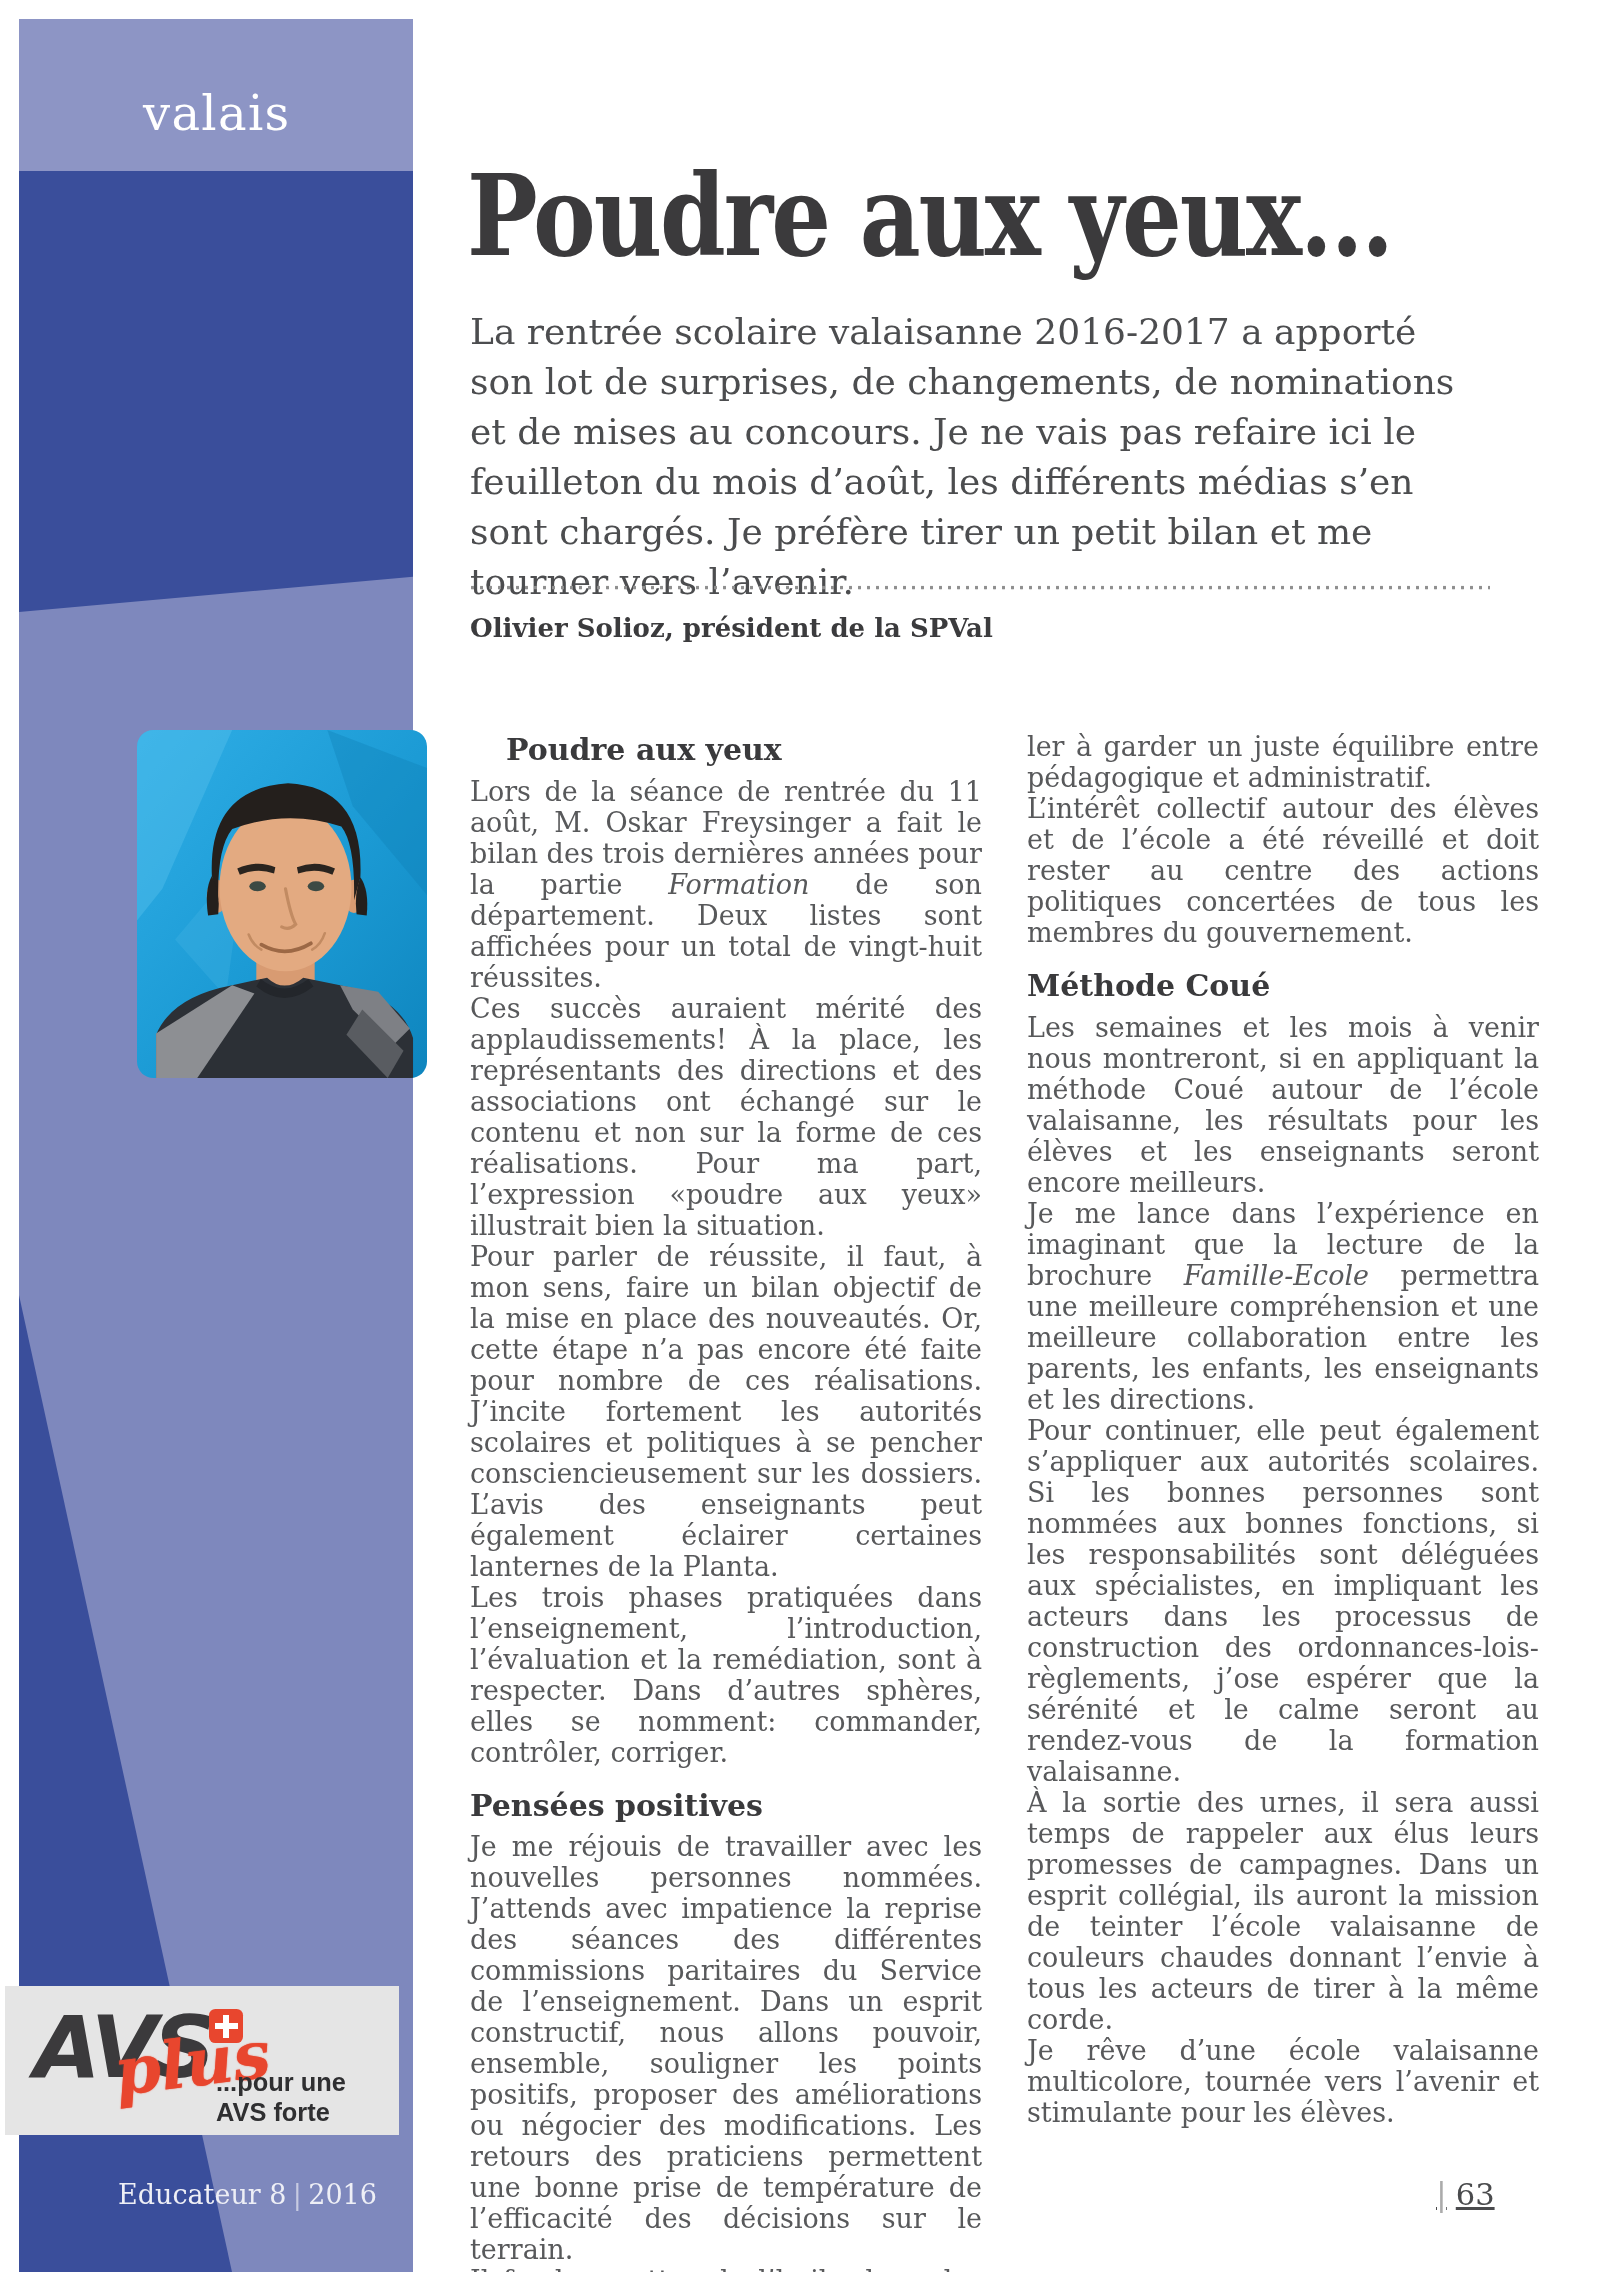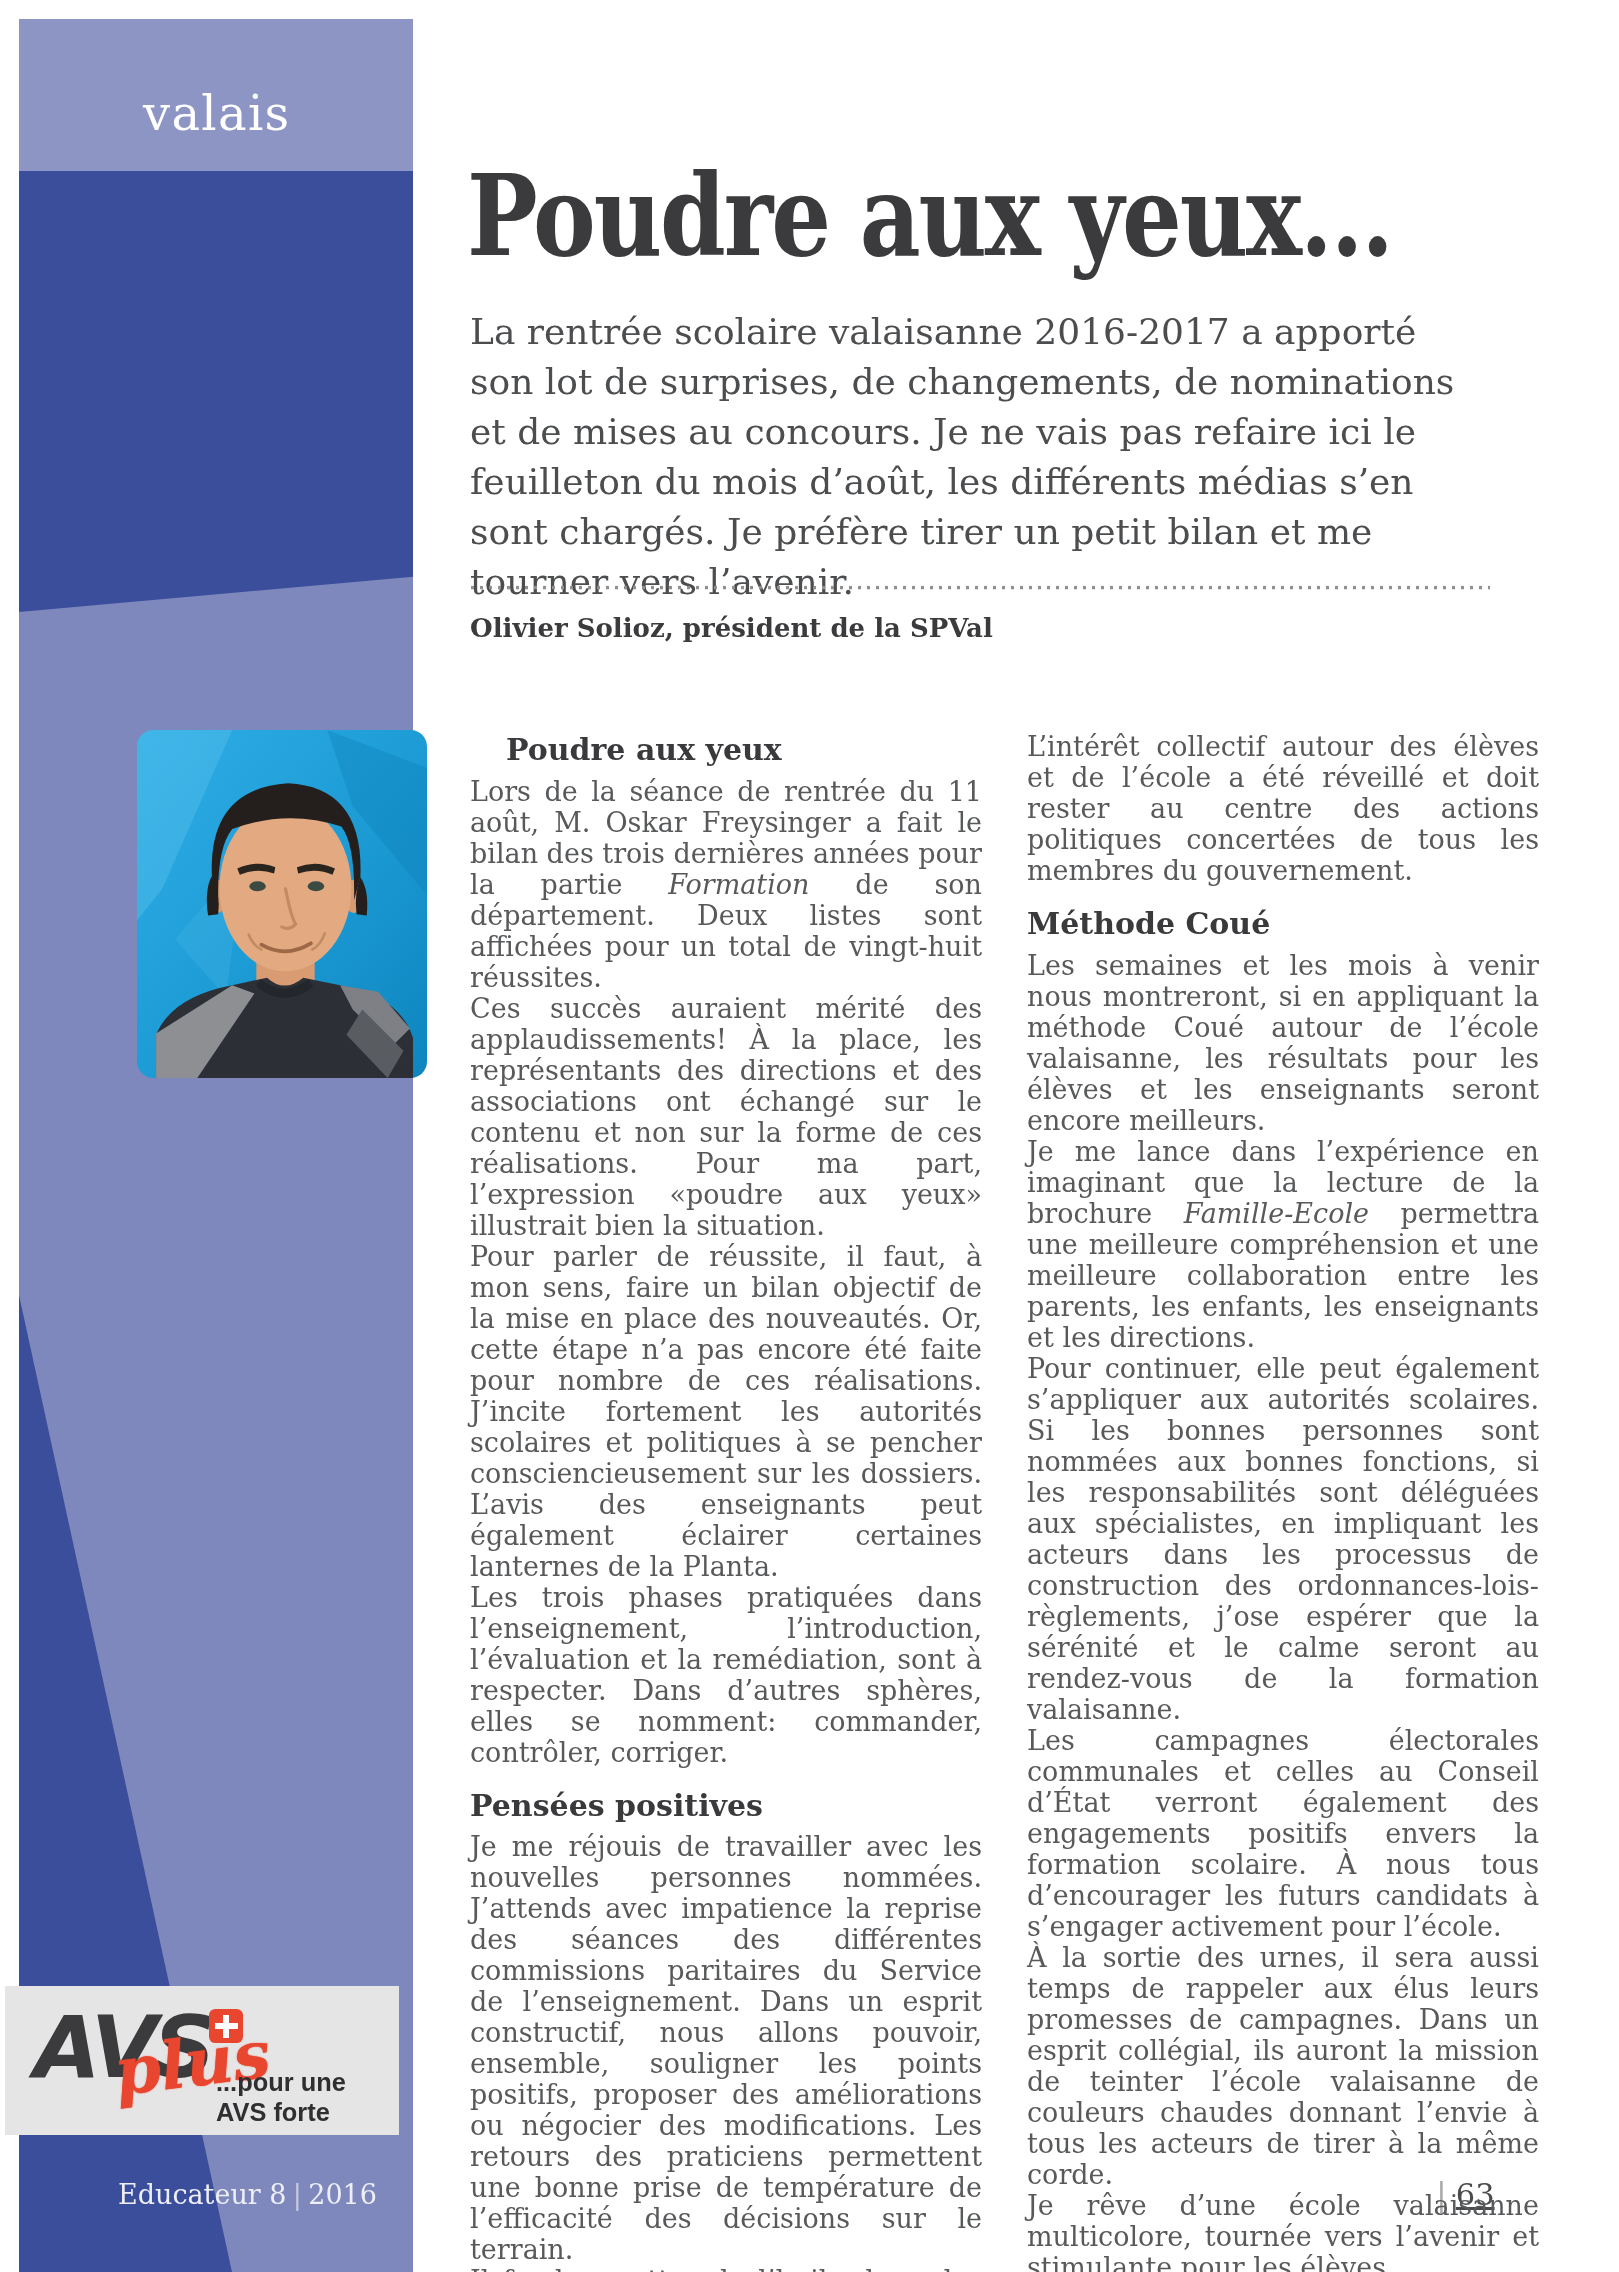--- a/index.html
+++ b/index.html
@@ -149,24 +149,24 @@
       <h3 class="col-heading">Poudre aux yeux</h3>
       <p class="col-para">Lors de la séance de rentrée du 11 août, M. Oskar Freysinger a fait le bilan des trois dernières années pour la partie <em>Formation</em> de son département. Deux listes sont affichées pour un total de vingt-huit réussites.</p>
       <p class="col-para">Ces succès auraient mérité des applaudissements! À la place, les représentants des directions et des associations ont échangé sur le contenu et non sur la forme de ces réalisations. Pour ma part, l’expression «poudre aux yeux» illustrait bien la situation.</p>
       <p class="col-para">Pour parler de réussite, il faut, à mon sens, faire un bilan objectif de la mise en place des nouveautés. Or, cette étape n’a pas encore été faite pour nombre de ces réalisations. J’incite fortement les autorités scolaires et politiques à se pencher consciencieusement sur les dossiers. L’avis des enseignants peut également éclairer certaines lanternes de la Planta.</p>
       <p class="col-para">Les trois phases pratiquées dans l’enseignement, l’introduction, l’évaluation et la remédiation, sont à respecter. Dans d’autres sphères, elles se nomment: commander, contrôler, corriger.</p>
       <h3 class="col-heading">Pensées positives</h3>
       <p class="col-para">Je me réjouis de travailler avec les nouvelles personnes nommées. J’attends avec impatience la reprise des séances des différentes commissions paritaires du Service de l’enseignement. Dans un esprit constructif, nous allons pouvoir, ensemble, souligner les points positifs, proposer des améliorations ou négocier des modifications. Les retours des praticiens permettent une bonne prise de température de l’efficacité des décisions sur le terrain.</p>
       <p class="col-para">Il faudra mettre de l’huile dans des rouages, modifier ou adapter des structures, préciser des responsabilités et veil-</p>
     </div>
   <div class="col col-right">
+      <p class="col-para">ler à garder un juste équilibre entre pédagogique et administratif.</p>
       <p class="col-para">L’intérêt collectif autour des élèves et de l’école a été réveillé et doit rester au centre des actions politiques concertées de tous les membres du gouvernement.</p>
       <h3 class="col-heading">Méthode Coué</h3>
       <p class="col-para">Les semaines et les mois à venir nous montreront, si en appliquant la méthode Coué autour de l’école valaisanne, les résultats pour les élèves et les enseignants seront encore meilleurs.</p>
       <p class="col-para">Je me lance dans l’expérience en imaginant que la lecture de la brochure <em>Famille-Ecole</em> permettra une meilleure compréhension et une meilleure collaboration entre les parents, les enfants, les enseignants et les directions.</p>
       <p class="col-para">Pour continuer, elle peut également s’appliquer aux autorités scolaires. Si les bonnes personnes sont nommées aux bonnes fonctions, si les responsabilités sont déléguées aux spécialistes, en impliquant les acteurs dans les processus de construction des ordonnances-lois-règlements, j’ose espérer que la sérénité et le calme seront au rendez-vous de la formation valaisanne.</p>
-      <p class="col-para">Les campagnes électorales communales et celles au Conseil d’État verront également des engagements positifs envers la formation scolaire. À nous tous d’encourager les futurs candidats à s’engager activement pour l’école.</p>
       <p class="col-para">À la sortie des urnes, il sera aussi temps de rappeler aux élus leurs promesses de campagnes. Dans un esprit collégial, ils auront la mission de teinter l’école valaisanne de couleurs chaudes donnant l’envie à tous les acteurs de tirer à la même corde.</p>
       <p class="col-para">Je rêve d’une école valaisanne multicolore, tournée vers l’avenir et stimulante pour les élèves.</p>
     </div>
 
 </div>
 
 
 </body></html>

